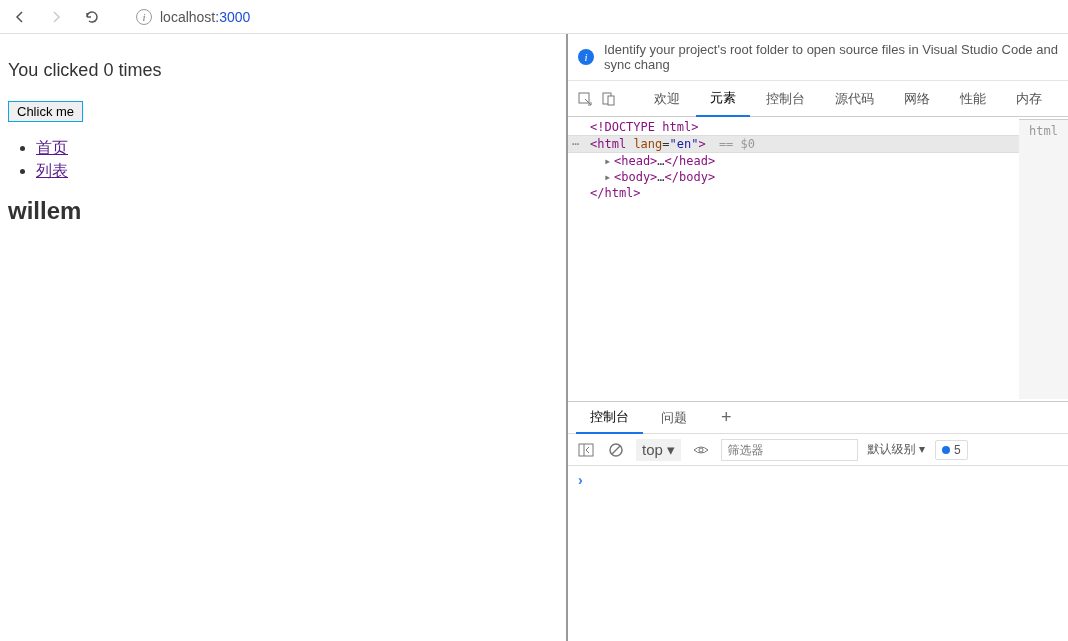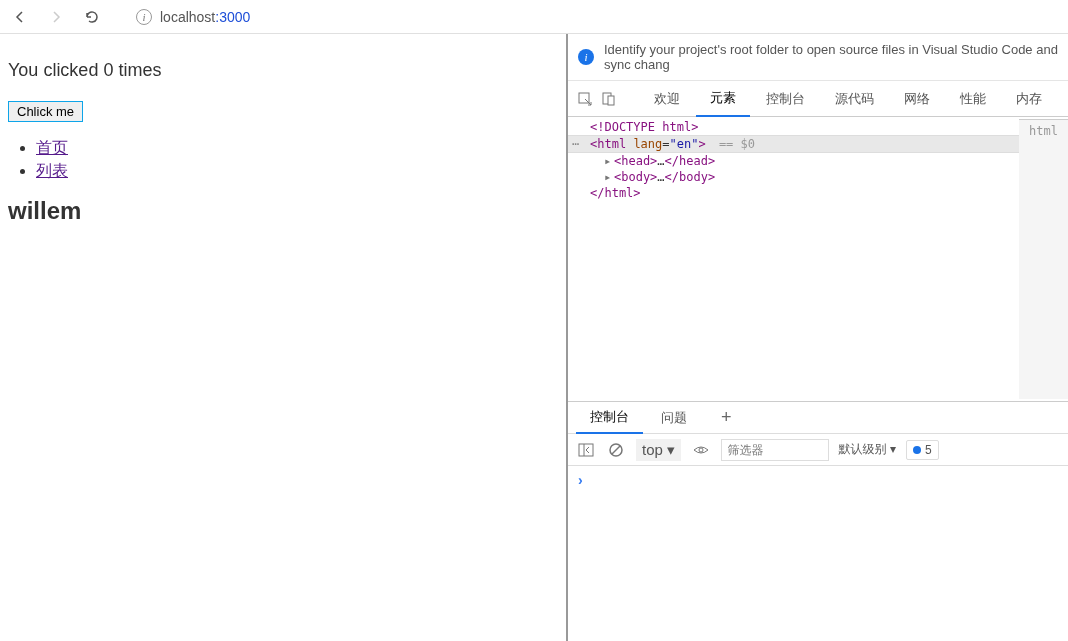--- a/index.html
+++ b/index.html
@@ -47,21 +47,21 @@
     
     .drawer { border-top: 1px solid #ccc; display: flex; flex-direction: column; flex-shrink: 0; }
     .drawer-tabs { display: flex; align-items: center; height: 32px; border-bottom: 1px solid #ddd; padding-left: 8px; gap: 4px; }
     .drawer-tab { padding: 6px 14px; font-size: 13px; color: #555; cursor: pointer; }
     .drawer-tab.active { color: #000; border-bottom: 2px solid #1a73e8; }
     .add-tab { margin-left: 8px; font-size: 18px; color: #666; padding: 2px 8px; cursor: pointer; }
     
     .console-toolbar { display: flex; align-items: center; height: 32px; border-bottom: 1px solid #ddd; padding: 0 8px; gap: 10px; font-size: 12px; color: #555; }
     .console-toolbar .sidebar-toggle, .console-toolbar .clear-btn, .console-toolbar .eye-btn { width: 20px; height: 20px; display: flex; align-items: center; justify-content: center; cursor: pointer; }
     .console-toolbar select, .console-toolbar .ctx { border: none; background: #f1f1f1; padding: 2px 6px; font-size: 15px; }
-    .console-toolbar input.filter { border: 1px solid #ddd; padding: 3px 6px; font-size: 12px; width: 108px; }
+    .console-toolbar input.filter { border: 1px solid #ddd; padding: 3px 6px; font-size: 12px; width: 137px; }
     .console-toolbar .levels { display: flex; align-items: center; gap: 4px; }
     .badge { display: flex; align-items: center; gap: 4px; border: 1px solid #ddd; padding: 2px 6px; border-radius: 2px; background: #fff; }
     .badge-dot { width: 8px; height: 8px; border-radius: 50%; background: #1a73e8; }
     
     .console-body { padding: 6px 10px; height: 175px; }
     .prompt { color: #367cf1; font-weight: bold; font-size: 14px; }
   </style>
 </head>
 <body>
 

